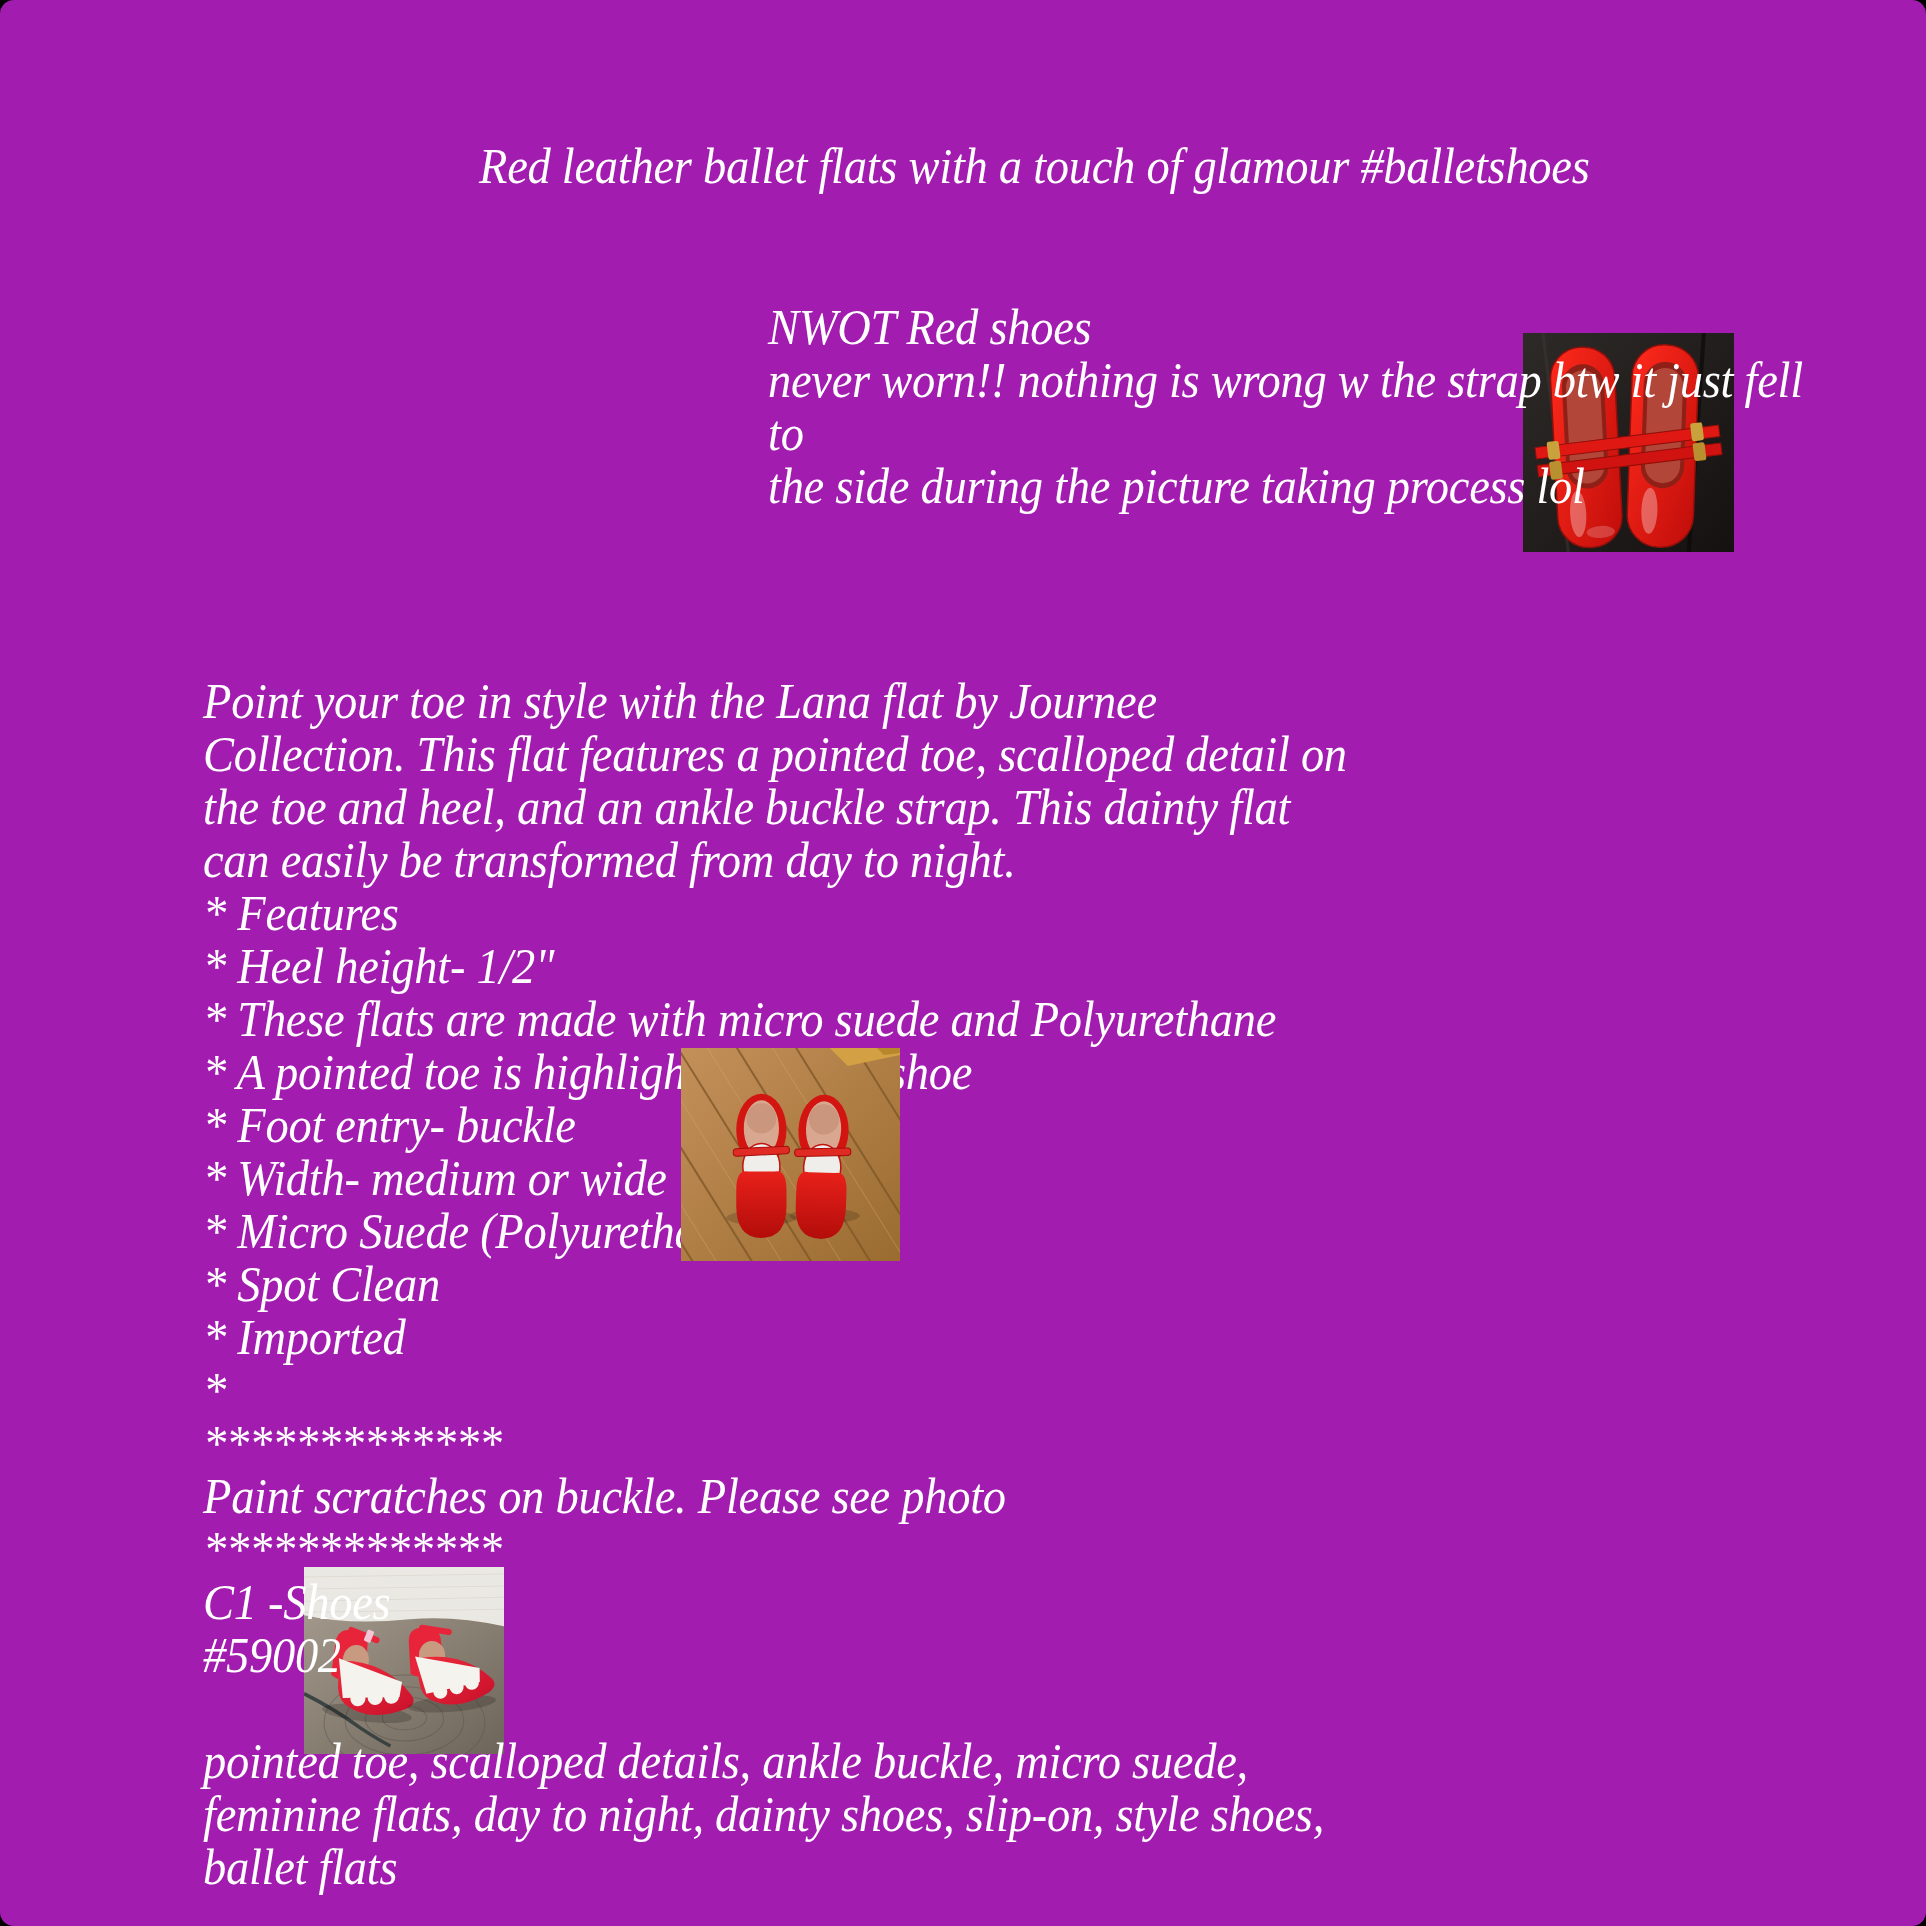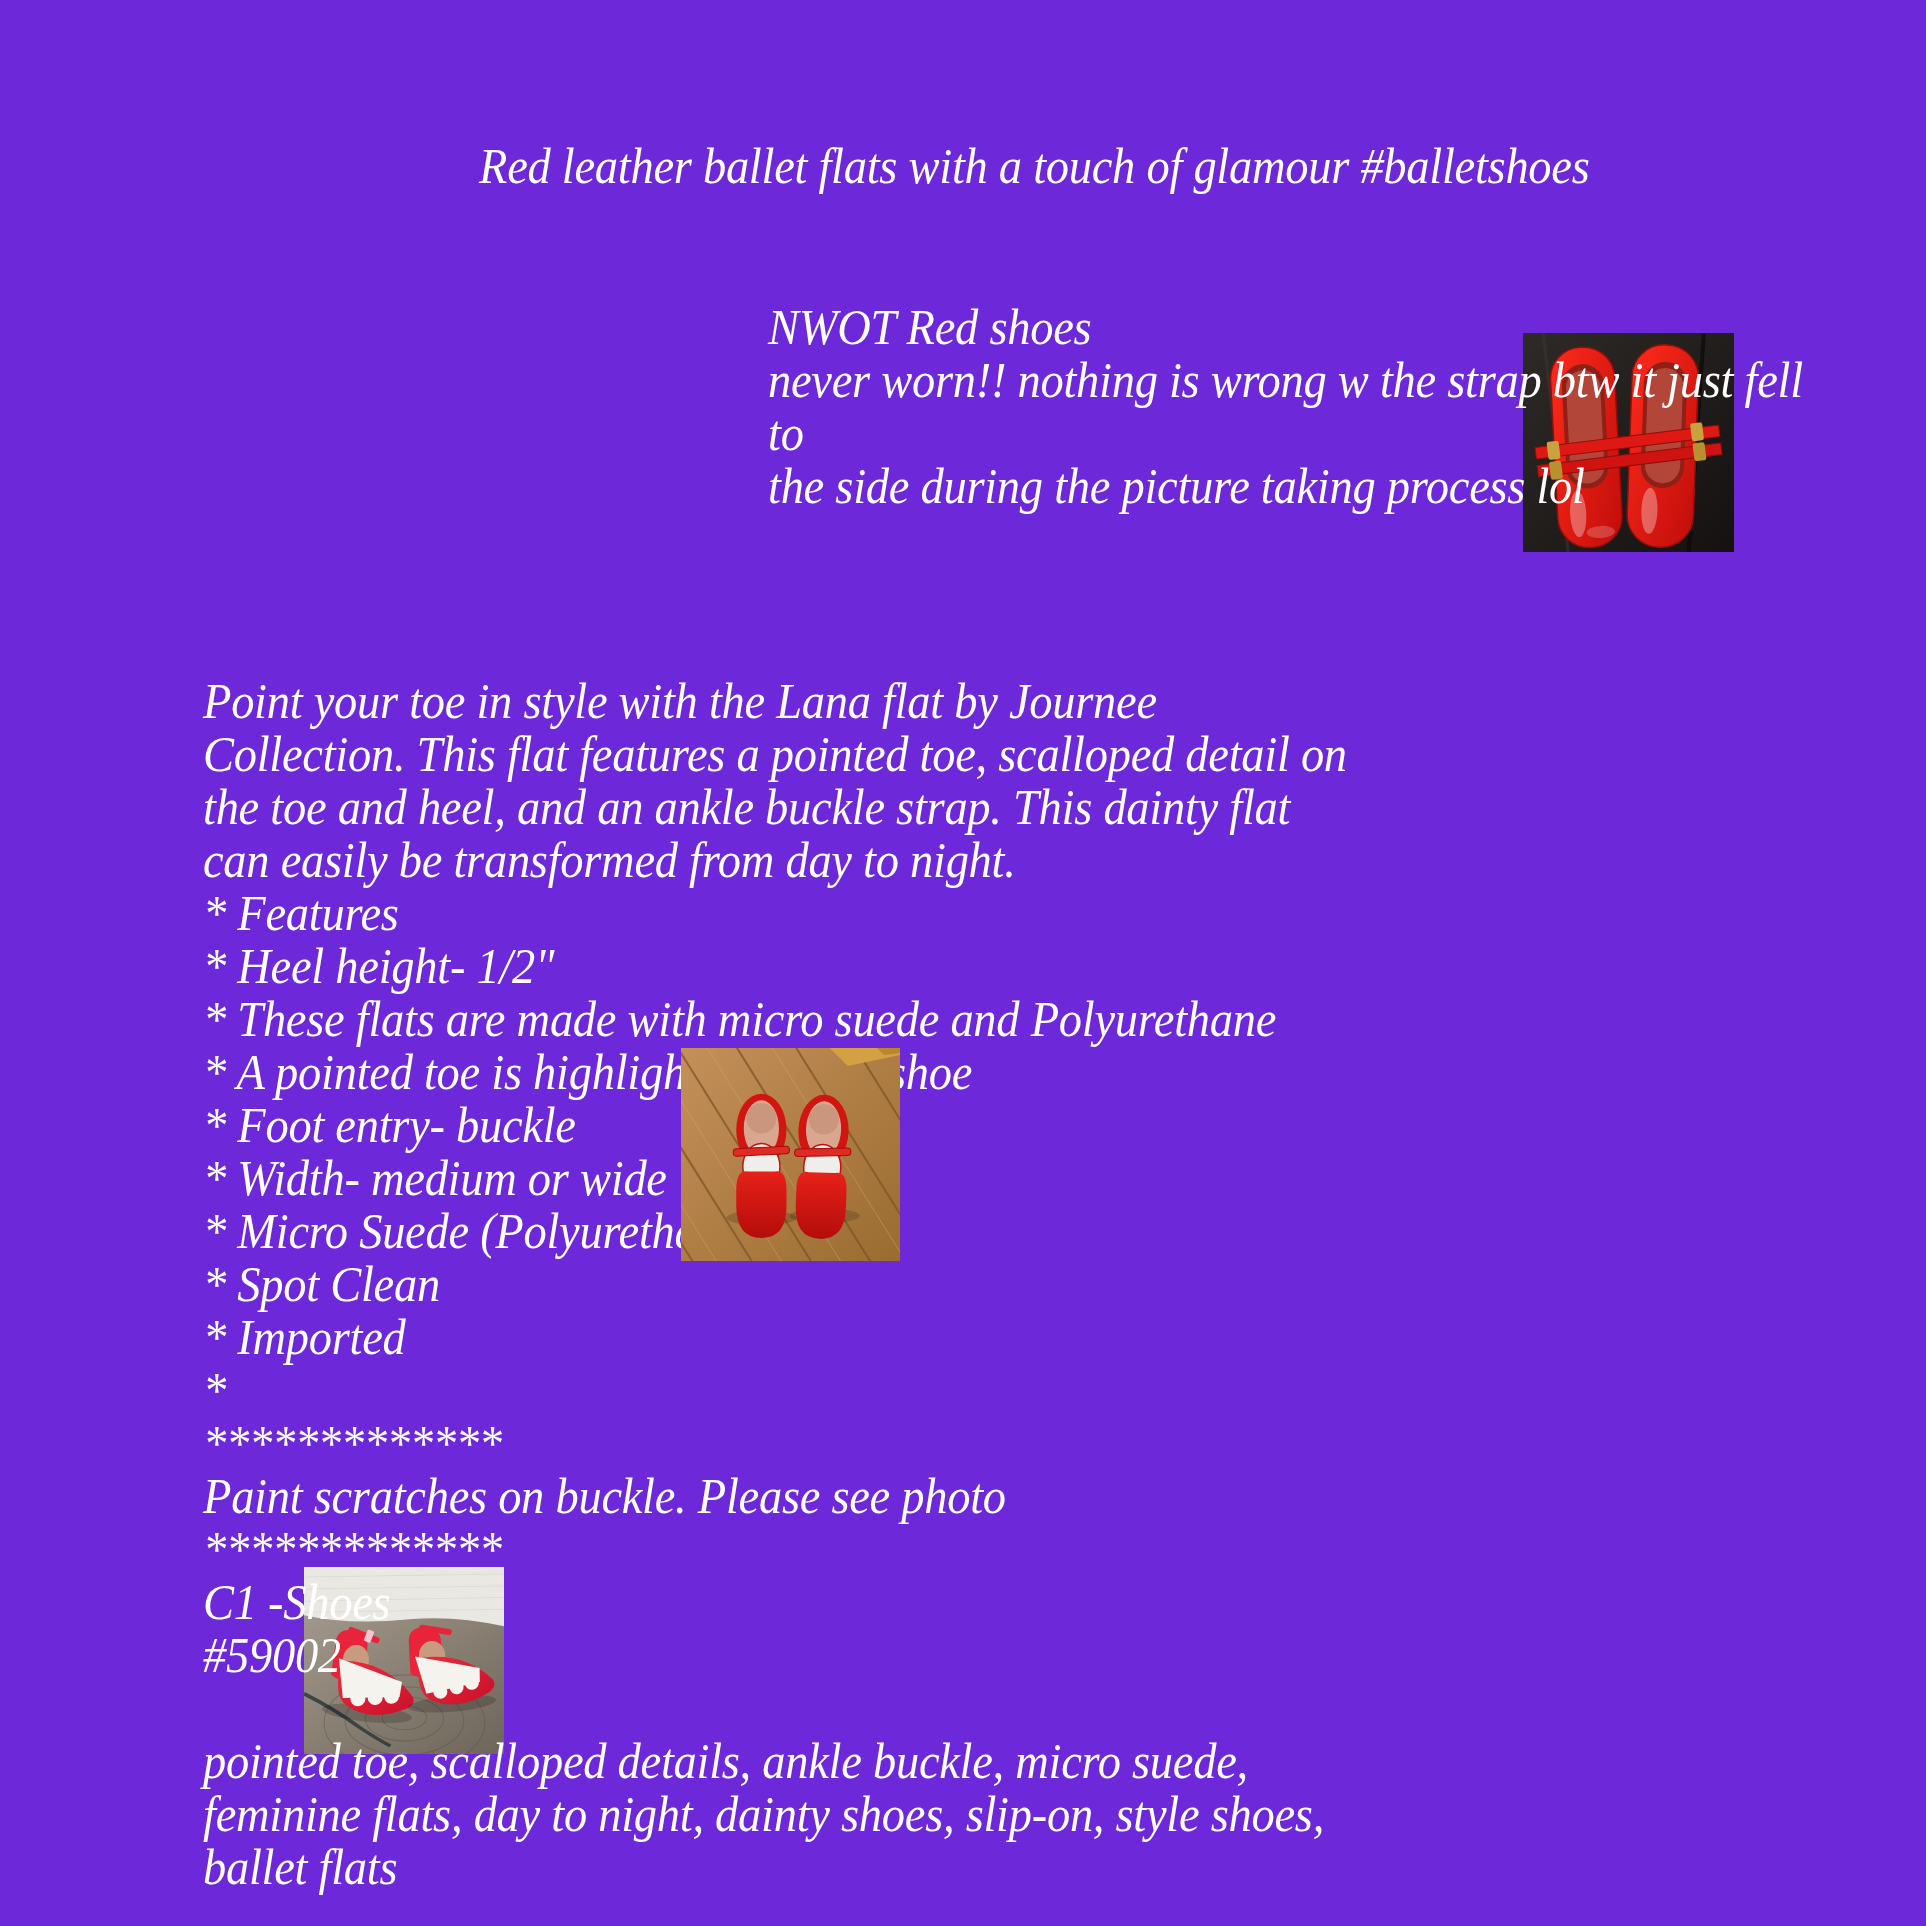--- a/index.html
+++ b/index.html
@@ -1,18 +1,18 @@
 <!DOCTYPE html>
 <html style="font-size:8px"><head>
 <meta charset="utf-8">
 <style>
   html,body{margin:0;padding:0;background:#000;}
   body{width:1926px;height:1926px;position:relative;overflow:hidden;
        font-family:"Liberation Serif", serif;font-style:italic;color:#fff;}
-  .canvas{position:absolute;inset:0;background:#6d28d9;}
+  .canvas{position:absolute;inset:0;background:#a21caf;border-radius:14px;}
   .textblock{
     position:absolute;
     font-size:50px;
     line-height:53px;
     white-space:pre-line;
     transform:scaleX(0.93);
     transform-origin:0 0;
     z-index:1;
     letter-spacing:-0.3px;
   }

